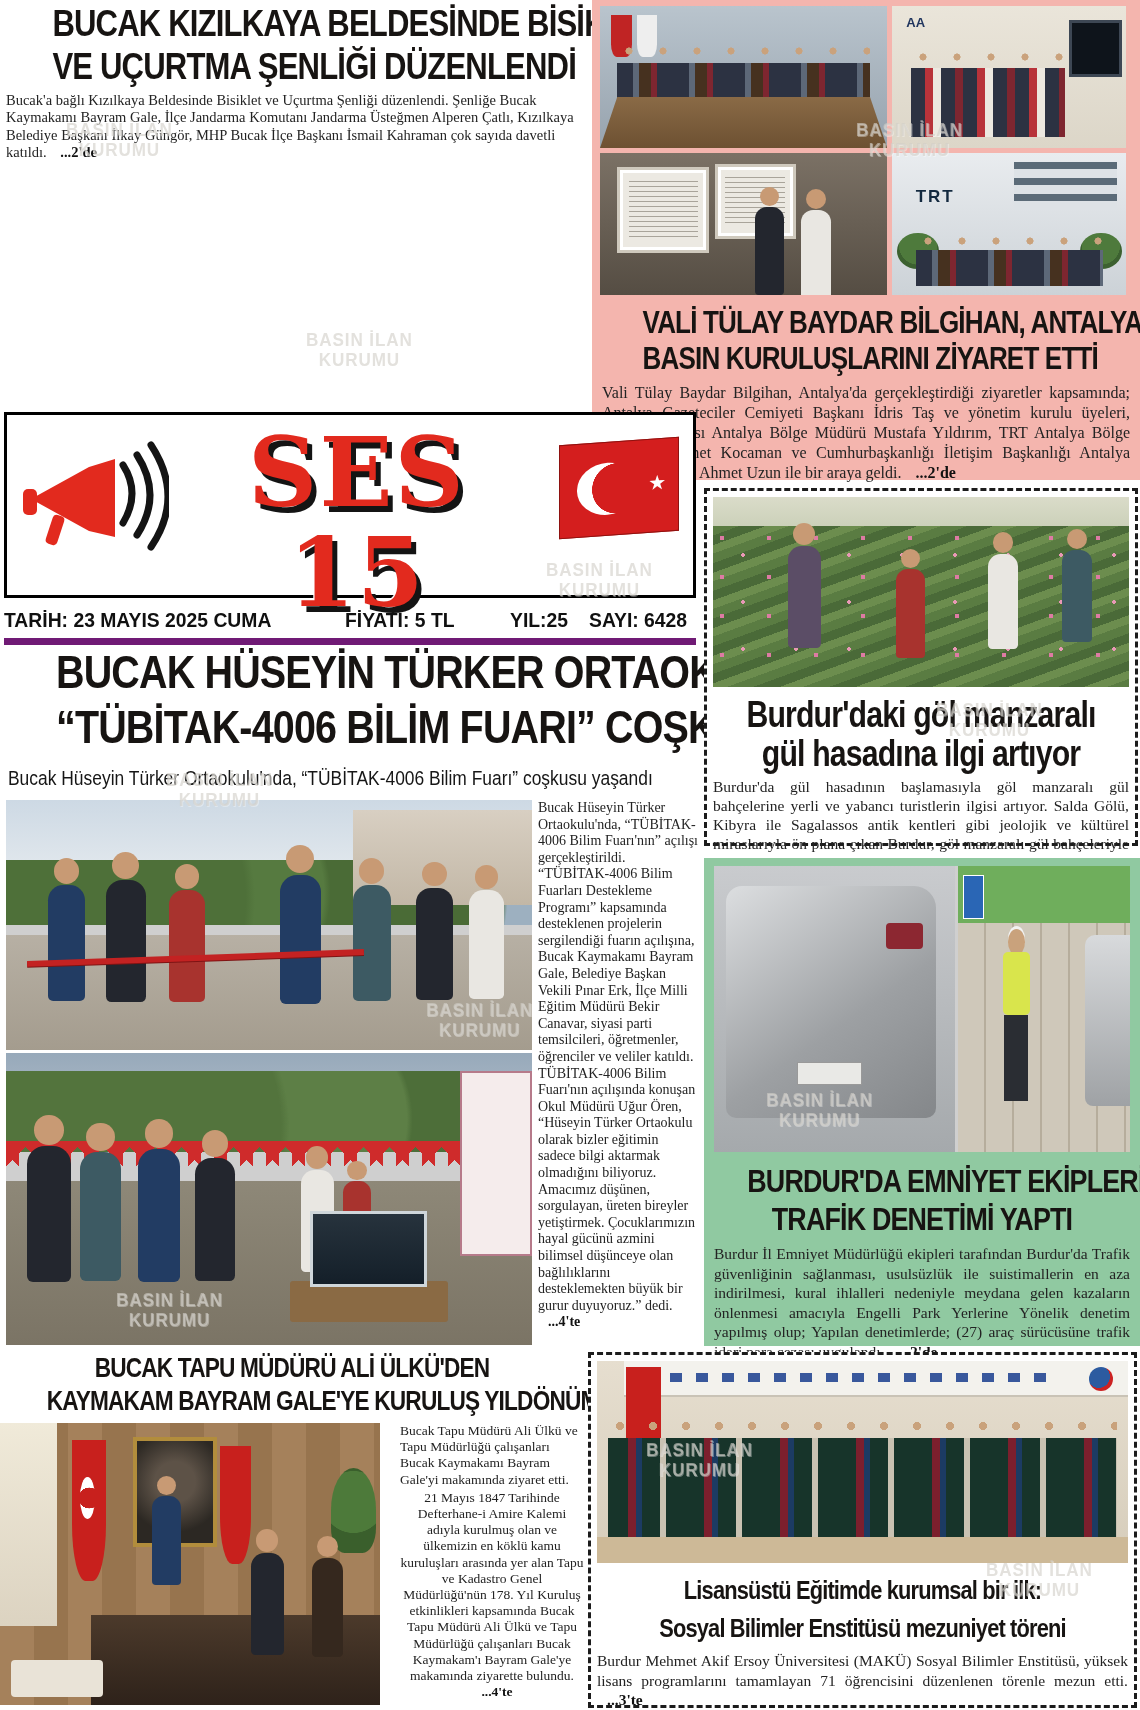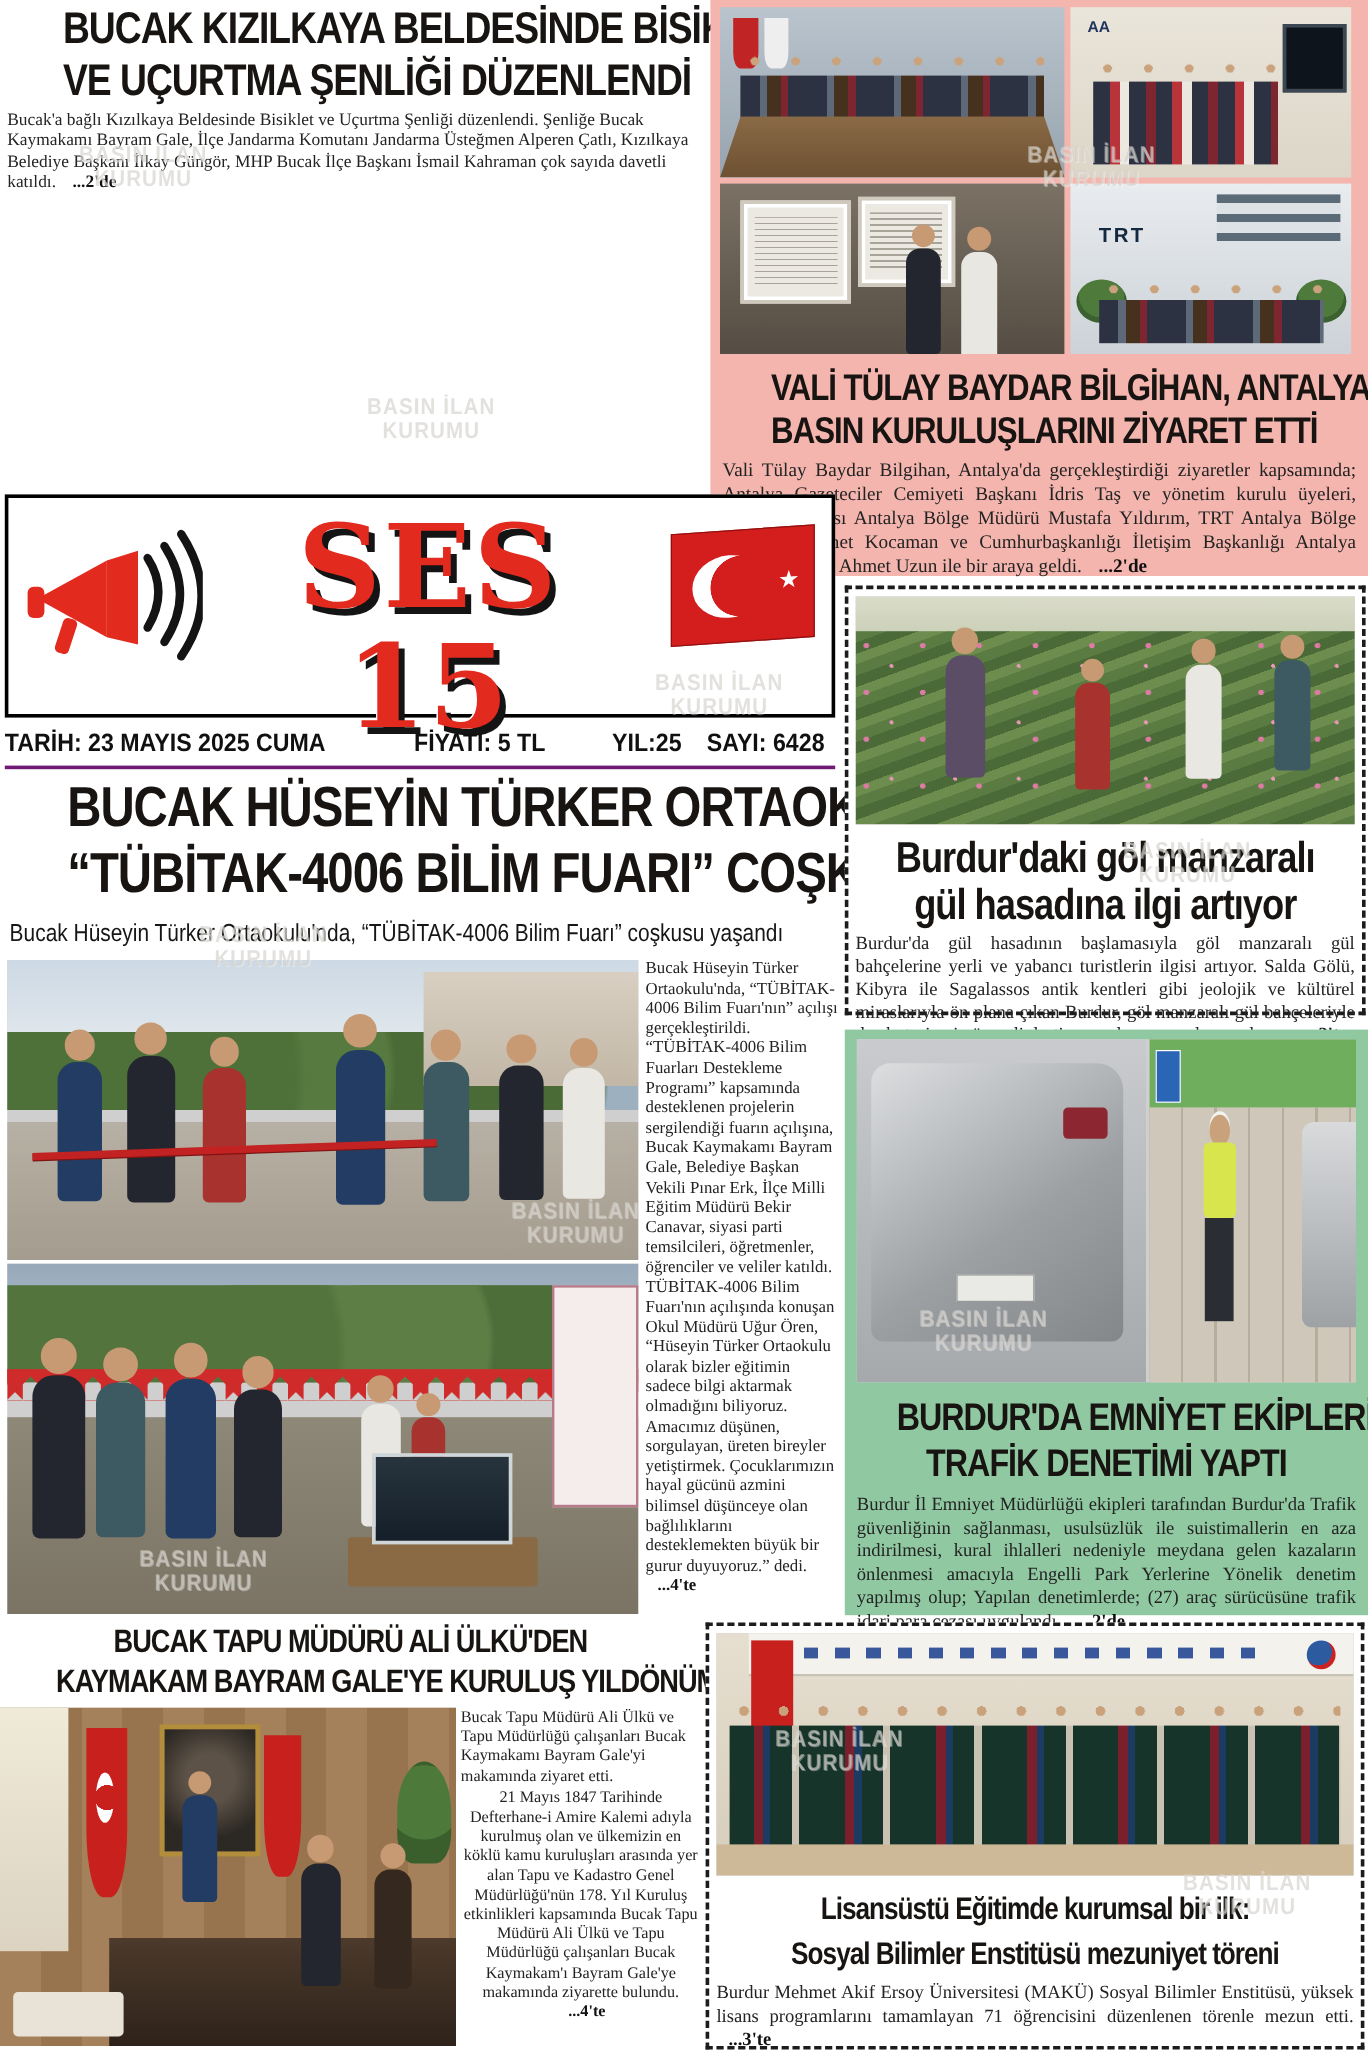--- a/index.html
+++ b/index.html
@@ -113,21 +113,21 @@
      background-image:linear-gradient(to bottom right,#cf2b2b 49%,transparent 50%),linear-gradient(to bottom left,#cf2b2b 49%,transparent 50%);
      background-size:26px 100%;background-position:0 0,13px 0;background-repeat:repeat-x;}
   .b-ground{left:0;right:0;bottom:0;height:56%;background:linear-gradient(#8e8878,#7b7465);}
   .b-board{right:0;top:6%;width:13%;height:62%;background:#f5ecec;border:2px solid #b67a8a;}
   .b-table{right:16%;bottom:8%;width:30%;height:14%;background:#8a6a44;border-radius:3px;}
   .b-aq{right:20%;bottom:20%;width:21%;height:24%;background:linear-gradient(#27333d,#141f29);border:3px solid #cfd6da;}
   
   .pinkbox{background:#f4b5ae;}
   .greenbox{background:#90c9a1;}
   .dashed{border:3px dashed #1c1c1c;background:#fff;}
-  .cutline{border-bottom:3px solid #701a75;text-align:center;}
+  .cutline{border-bottom:7px solid #701a75;text-align:center;}
   
   #masthead{border:3px solid #000;background:#fff;}
   #mh-title{font-family:"DejaVu Serif",serif;font-weight:bold;color:#e22a1e;
             text-shadow:5px 6px 0 #141414,-1px -1px 0 #fff,1px -1px 0 #fff,-1px 1px 0 #fff;
             letter-spacing:2px;}
   #mh-slogan{font-family:"Liberation Serif",serif;font-weight:bold;font-size:27px;color:#111;text-align:center;}
   .tr-flag{background:#d41e1e;border:1px solid #8e1210;transform:skewY(-4deg);}
   .tr-flag .cres{position:absolute;left:14%;top:22%;width:52%;height:56%;border-radius:50%;
                  background:radial-gradient(circle at 66% 50%,transparent 52%,#fff 53%);}
   .tr-flag .star{position:absolute;right:10%;top:34%;color:#fff;font-size:20px;}
@@ -312,21 +312,21 @@
       <span>Burdur İl Emniyet Müdürlüğü ekipleri tarafından Burdur'da Trafik güvenliğinin sağlanması, usulsüzlük ile suistimallerin en aza indirilmesi, kural ihlalleri nedeniyle meydana gelen kazaların önlenmesi amacıyla Engelli Park Yerlerine Yönelik denetim yapılmış olup; Yapılan denetimlerde; (27) araç sürücüsüne trafik idari para cezası uygulandı.</span>
       <b class="cont">...2'de</b>
     </p>
   </section>
 
   <section class="abs" style="left:0;top:1352px;width:584px;">
     <h2 class="hl" style="font-size:27px;line-height:33px;margin:0;">
       <span class="ln">BUCAK TAPU MÜDÜRÜ ALİ ÜLKÜ'DEN</span>
       <span class="ln">KAYMAKAM BAYRAM GALE'YE KURULUŞ YILDÖNÜMÜ ZİYARETİ</span>
     </h2>
-    <div style="display:flex;gap:4px;margin-top:5px;">
+    <div style="display:flex;gap:20px;margin-top:5px;">
       <div class="ph" style="width:380px;height:282px;flex:none;">
         <div class="w-wall"></div>
         <div class="w-window"></div>
         <div class="w-flag"></div>
         <div class="w-portrait"></div>
         <div class="w-flag2"></div>
         <div class="w-plant"></div>
         <div class="pn navy" style="left:40%;top:26%;font-size:26px;"></div>
         <div class="w-desk"></div>
         <div class="pn" style="left:66%;top:46%;font-size:30px;"></div>

